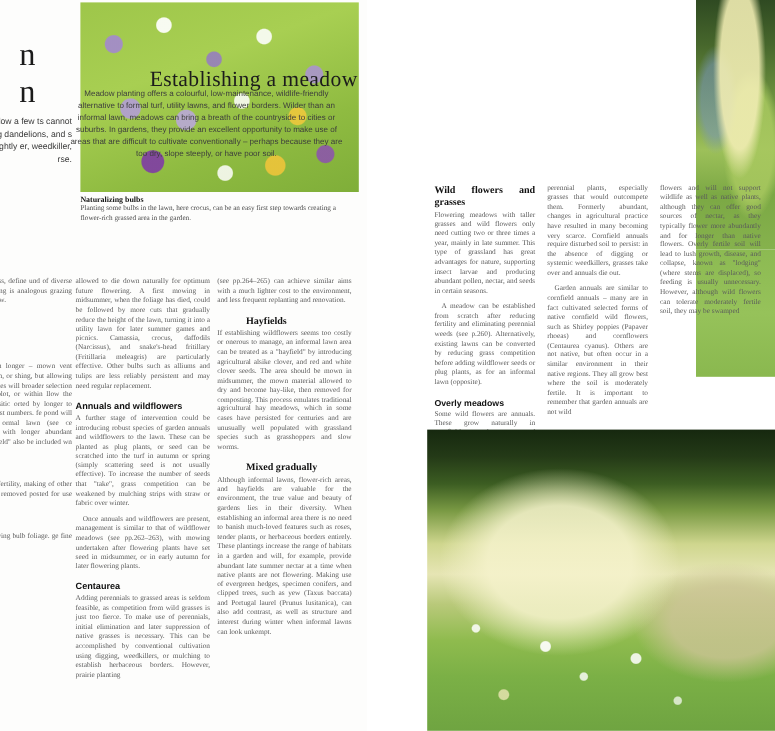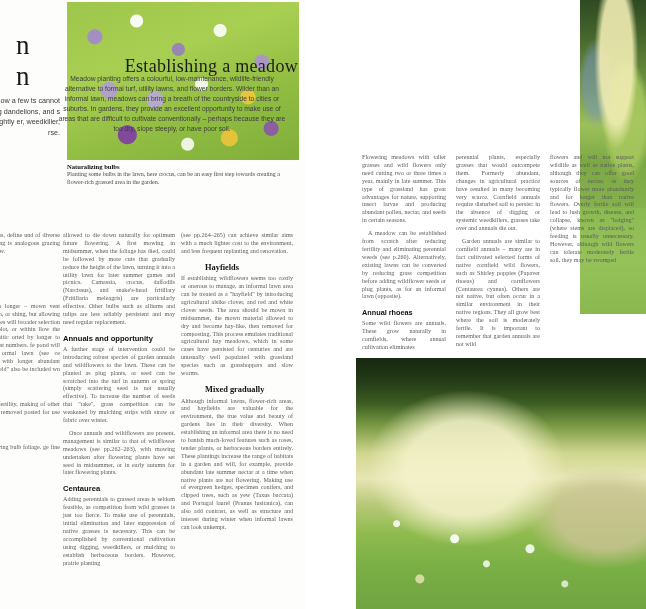--- a/index.html
+++ b/index.html
@@ -170,21 +170,21 @@
       <div class="lh-big">al benefit</div>
       <p>formal lawn can en longer – mown vent woody ch, blackthorn, or shing, but allowing and patches of ese sites will broader selection ning such areas e plot, or within llow the large tory and parasitic orted by longer to adjacent crops, ge pest numbers. fe pond will the environmental ormal lawn (see ce permitting, dow – with longer abundant flowers – or a "hayfield" also be included wn area.</p>
       <div class="lh-sans">areas</div>
       <p>ass after mowing il fertility, making of other flowering sible. The removed posted for use garden.</p>
       <div class="lh-sans">ulbs</div>
       <p>r naturalizing in an wing bulb foliage. ge fine turf can be</p>
     </div>
 
     <div class="lcol lcol2">
       <p>allowed to die down naturally for optimum future flowering. A first mowing in midsummer, when the foliage has died, could be followed by more cuts that gradually reduce the height of the lawn, turning it into a utility lawn for later summer games and picnics. Camassia, crocus, daffodils (Narcissus), and snake's-head fritillary (Fritillaria meleagris) are particularly effective. Other bulbs such as alliums and tulips are less reliably persistent and may need regular replacement.</p>
-      <div class="lh-sans">Annuals and opportunity</div>
+      <div class="lh-sans">Annuals and wildflowers</div>
       <p>A further stage of intervention could be introducing robust species of garden annuals and wildflowers to the lawn. These can be planted as plug plants, or seed can be scratched into the turf in autumn or spring (simply scattering seed is not usually effective). To increase the number of seeds that "take", grass competition can be weakened by mulching strips with straw or fabric over winter.</p>
       <p class="ind">Once annuals and wildflowers are present, management is similar to that of wildflower meadows (see pp.262–263), with mowing undertaken after flowering plants have set seed in midsummer, or in early autumn for later flowering plants.</p>
       <div class="lh-sans">Centaurea</div>
       <p>Adding perennials to grassed areas is seldom feasible, as competition from wild grasses is just too fierce. To make use of perennials, initial elimination and later suppression of native grasses is necessary. This can be accomplished by conventional cultivation using digging, weedkillers, or mulching to establish herbaceous borders. However, prairie planting</p>
     </div>
 
     <div class="lcol lcol3">
       <p>(see pp.264–265) can achieve similar aims with a much lighter cost to the environment, and less frequent replanting and renovation.</p>
       <div class="lh-serif">Hayfields</div>
       <p>If establishing wildflowers seems too costly or onerous to manage, an informal lawn area can be treated as a "hayfield" by introducing agricultural alsike clover, and red and white clover seeds. The area should be mown in midsummer, the mown material allowed to dry and become hay-like, then removed for composting. This process emulates traditional agricultural hay meadows, which in some cases have persisted for centuries and are unusually well populated with grassland species such as grasshoppers and slow worms.</p>
@@ -195,23 +195,24 @@
 
   <div class="right-page"></div>
 
   <h1 class="rp-title">Establishing a meadow</h1>
   <div class="rp-intro">Meadow planting offers a colourful, low-maintenance, wildlife-friendly alternative to formal turf, utility lawns, and flower borders. Wilder than an informal lawn, meadows can bring a breath of the countryside to cities or suburbs. In gardens, they provide an excellent opportunity to make use of areas that are difficult to cultivate conventionally – perhaps because they are too dry, slope steeply, or have poor soil.</div>
 
   <div class="photo-border"></div>
   <div class="photo-border2"></div>
 
   <div class="rcol rcol1">
+    <div class="rh-serif">Wild flowers and grasses</div>
     <p>Flowering meadows with taller grasses and wild flowers only need cutting two or three times a year, mainly in late summer. This type of grassland has great advantages for nature, supporting insect larvae and producing abundant pollen, nectar, and seeds in certain seasons.</p>
     <p class="ind">A meadow can be established from scratch after reducing fertility and eliminating perennial weeds (see p.260). Alternatively, existing lawns can be converted by reducing grass competition before adding wildflower seeds or plug plants, as for an informal lawn (opposite).</p>
-    <div class="rh-sans">Annual rhoeas</div>
+    <div class="rh-sans">Overly meadows</div>
     <p>Some wild flowers are annuals. These grow naturally in cornfields, where annual cultivation eliminates</p>
   </div>
 
   <div class="rcol rcol2">
     <p>perennial plants, especially grasses that would outcompete them. Formerly abundant, changes in agricultural practice have resulted in many becoming very scarce. Cornfield annuals require disturbed soil to persist: in the absence of digging or systemic weedkillers, grasses take over and annuals die out.</p>
     <p class="ind">Garden annuals are similar to cornfield annuals – many are in fact cultivated selected forms of native cornfield wild flowers, such as Shirley poppies (Papaver rhoeas) and cornflowers (Centaurea cyanus). Others are not native, but often occur in a similar environment in their native regions. They all grow best where the soil is moderately fertile. It is important to remember that garden annuals are not wild</p>
   </div>
 
   <div class="rcol rcol3">
     <p>flowers and will not support wildlife as well as native plants, although they can offer good sources of nectar, as they typically flower more abundantly and for longer than native flowers. Overly fertile soil will lead to lush growth, disease, and collapse, known as "lodging" (where stems are displaced), so feeding is usually unnecessary. However, although wild flowers can tolerate moderately fertile soil, they may be swamped</p>

